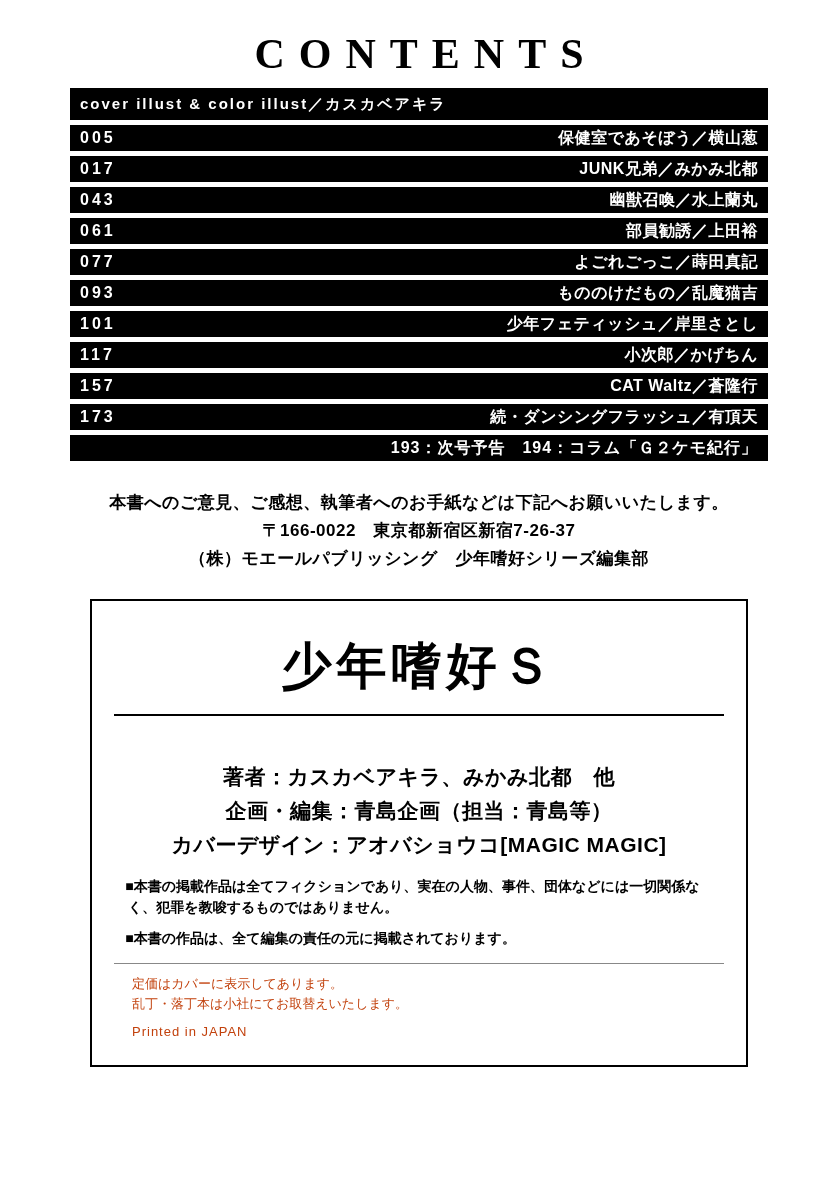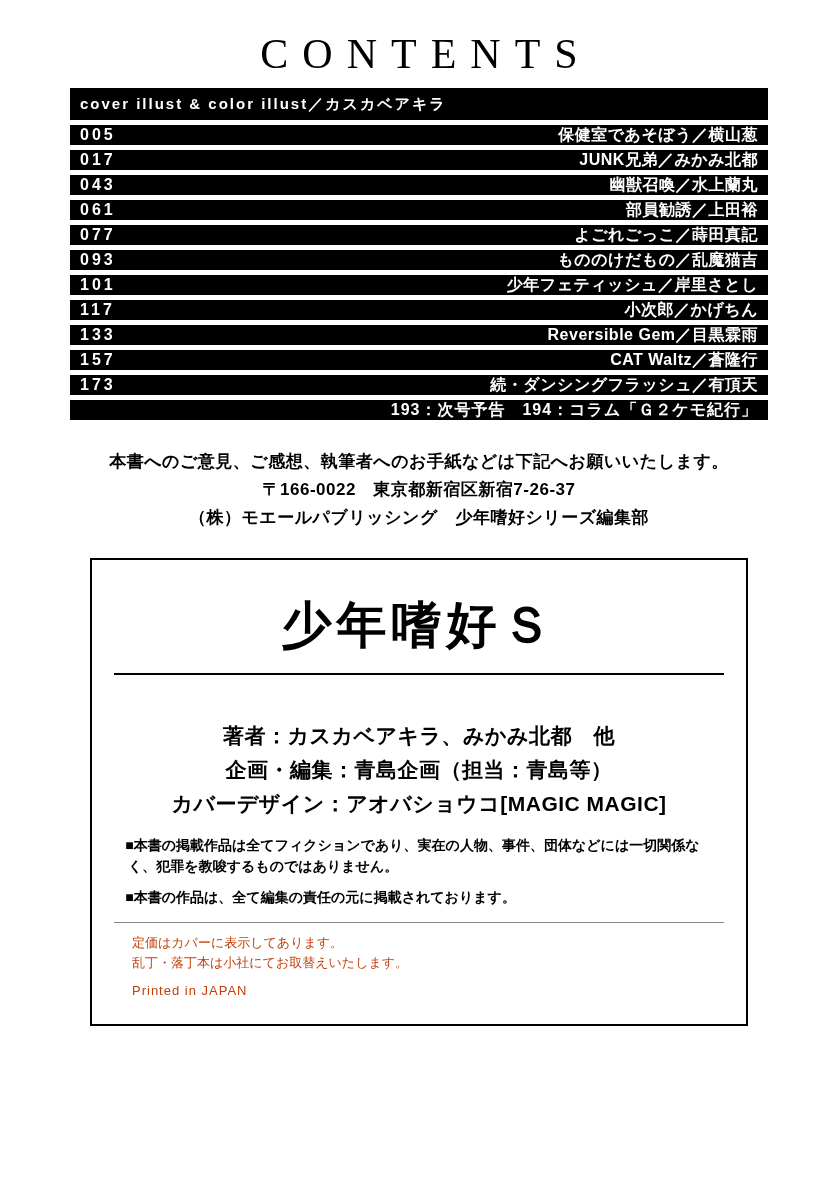--- a/index.html
+++ b/index.html
@@ -20,35 +20,35 @@
     height: 1200px;
     position: relative;
     box-sizing: border-box;
     padding: 0 70px;
   }
 
   
   .contents-title {
     text-align: center;
     font-size: 42px;
-    font-weight: normal;
+    font-weight: bold;
     letter-spacing: 14px;
     margin: 30px 0 8px 0;
     padding-left: 14px;
     font-family: "Liberation Serif", serif;
   }
 
   
   .toc {
     margin-top: 10px;
   }
   .toc-row {
     background: #000000;
     color: #ffffff;
-    height: 20px;
+    height: 26px;
     margin-bottom: 5px;
     display: flex;
     align-items: center;
     justify-content: space-between;
     padding: 0 10px;
     box-sizing: border-box;
   }
   .toc-row.header-row {
     height: 32px;
     justify-content: flex-start;
@@ -191,24 +191,20 @@
     </div>
     <div class="toc-row">
       <span class="toc-page">101</span>
       <span class="toc-entry">少年フェティッシュ／岸里さとし</span>
     </div>
     <div class="toc-row">
       <span class="toc-page">117</span>
       <span class="toc-entry">小次郎／かげちん</span>
     </div>
     <div class="toc-row">
-      <span class="toc-page">133</span>
-      <span class="toc-entry">Reversible Gem／目黒霖雨</span>
-    </div>
-    <div class="toc-row">
       <span class="toc-page">157</span>
       <span class="toc-entry">CAT Waltz／蒼隆行</span>
     </div>
     <div class="toc-row">
       <span class="toc-page">173</span>
       <span class="toc-entry">続・ダンシングフラッシュ／有頂天</span>
     </div>
 
     <div class="toc-row footer-row">
       <span class="toc-entry">193：次号予告　194：コラム「Ｇ２ケモ紀行」</span>

